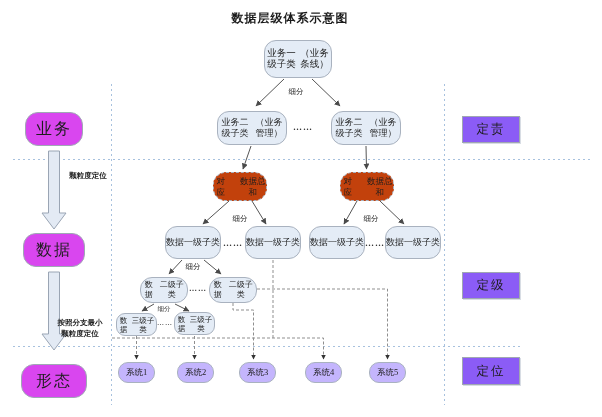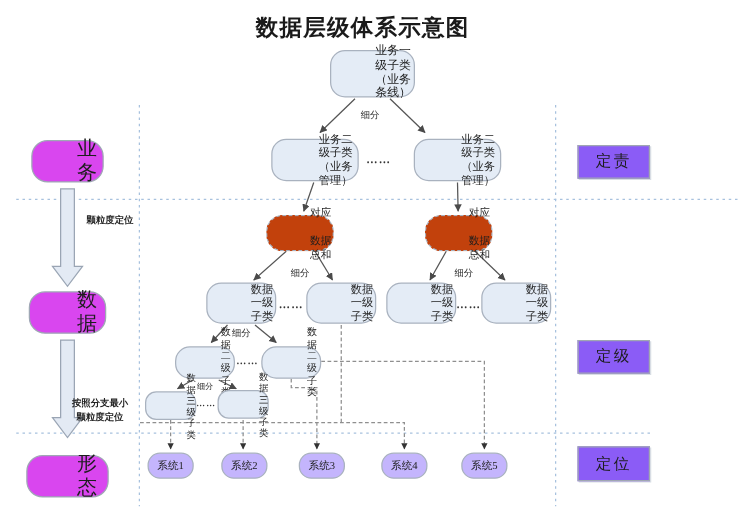--- a/index.html
+++ b/index.html
@@ -3,26 +3,26 @@
 <meta charset="utf-8">
 <style>
   html,body{margin:0;padding:0;background:#fff;}
   .stage{
     position:relative;width:602px;height:417px;background:#ffffff;overflow:hidden;
     font-family:"Liberation Serif","DejaVu Serif",serif;color:#1d1d1d;
   }
   .wires{position:absolute;left:0;top:0;z-index:1;}
   .abs{position:absolute;z-index:2;}
   .title{
-    width:220px;text-align:center;font-size:18px;font-weight:700;letter-spacing:1px;color:#1a1a1a;
+    width:220px;text-align:center;font-size:12px;font-weight:700;letter-spacing:1px;color:#1a1a1a;
   }
   .node{
-    display:flex;flex-direction:column;justify-content:center;align-items:center;
+    display:flex;flex-direction:row;justify-content:center;align-items:center;
     background:#e4ecf6;border:1px solid #a9b2bf;border-radius:12px;
-    text-align:center;line-height:1.2;box-sizing:border-box;padding-left:33px;
+    text-align:center;line-height:1.2;box-sizing:border-box;
   }
   .node.dashed{border-style:dashed;border-radius:13px;background:#c2410c;gap:12px;}
   .lane-node{font-size:16px;letter-spacing:2px;border-radius:13px;background:#d946ef;border-color:#9fa8b5;}
   .band-box{
     display:flex;justify-content:center;align-items:center;
     background:#8b5cf6;border:1px solid #a0a7b2;font-size:12.5px;letter-spacing:2px;
     box-sizing:border-box;box-shadow:1px 1px 0 #d8dde4;
   }
   .sys{
     display:flex;justify-content:center;align-items:center;

